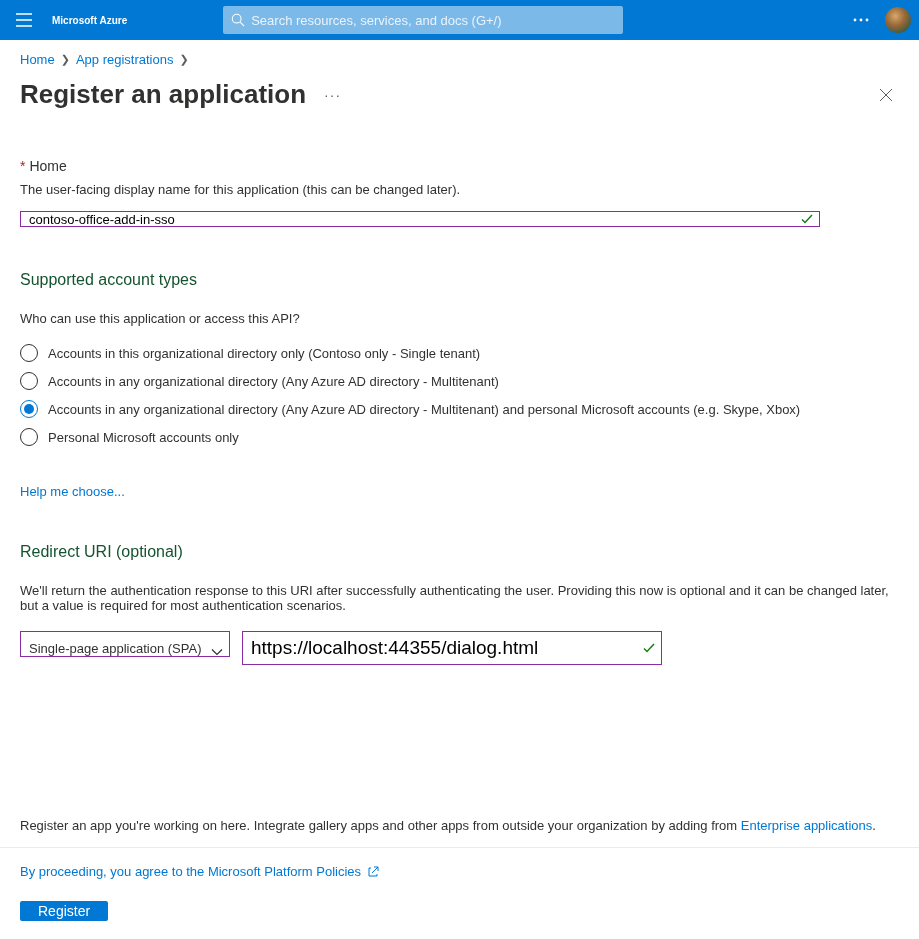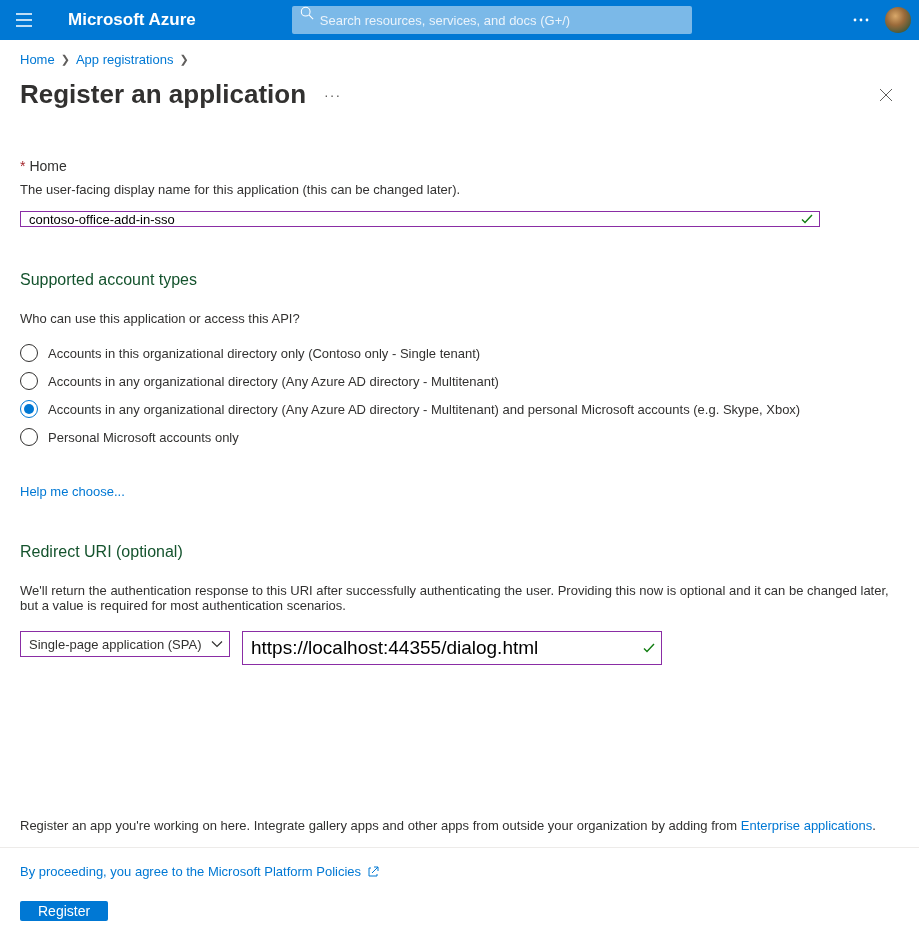--- a/index.html
+++ b/index.html
@@ -25,32 +25,33 @@
   }
   .hamburger {
     width: 48px;
     height: 40px;
     display: flex;
     align-items: center;
     justify-content: center;
     cursor: pointer;
   }
   .brand {
-    font-size: 17px;
+    font-size: 10px;
     font-weight: 600;
-    margin-left: 20px;
+    margin-left: 4px;
     margin-right: 96px;
     cursor: pointer;
   }
   .searchbox {
     flex: 0 0 400px;
     height: 28px;
     background: #7bb9e8;
     border-radius: 2px;
     display: flex;
+    align-items: center;
     padding: 0 8px;
     color: #fff;
   }
   .searchbox input {
     background: transparent;
     border: none;
     outline: none;
     color: #fff;
     font-size: 13px;
     flex: 1;
@@ -198,21 +199,21 @@
   .redirect-row {
     display: flex;
     gap: 12px;
     margin-top: 18px;
   }
   .select-box {
     width: 210px;
     height: 26px;
     border: 1px solid #8a2da5;
     display: flex;
-    align-items: center;
+    align-items: flex-end;
     padding: 0 6px 0 8px;
     font-size: 13px;
     cursor: pointer;
     justify-content: space-between;
   }
   .uri-input-wrap {
     position: relative;
     width: 420px;
   }
   .uri-input {

